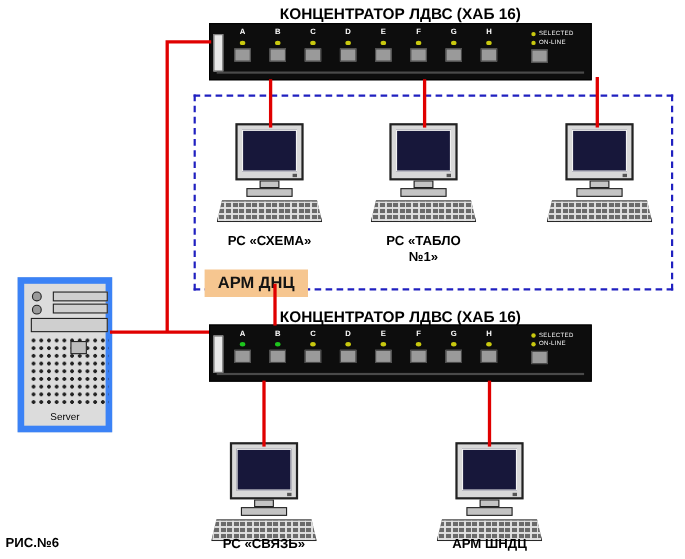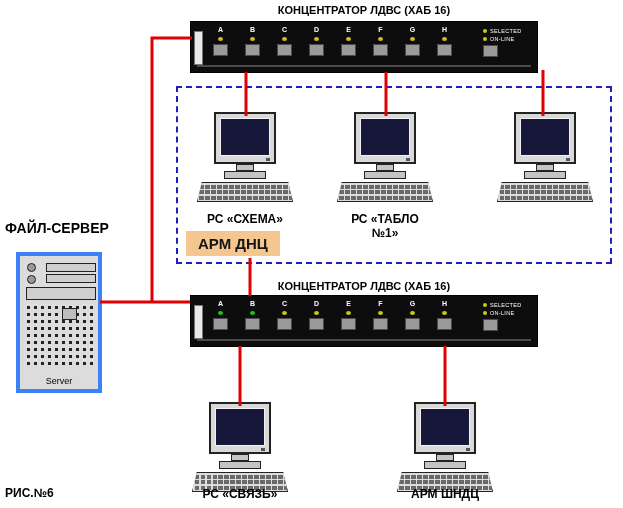--- a/index.html
+++ b/index.html
@@ -1,19 +1,19 @@
 <!DOCTYPE html>
 <html><head>
 <meta charset="utf-8">
 <style>
   html,body { margin:0; padding:0; background:#ffffff; font-family:"Liberation Sans", sans-serif; }
   #stage { position:relative; width:623px; height:508px; background:#ffffff; overflow:hidden; }
 
   
-  .hub-title { position:absolute; width:348px; text-align:center; font-weight:bold; font-size:11px; color:#000; }
+  .hub-title { position:absolute; width:348px; text-align:center; font-weight:bold; font-size:14px; color:#000; }
   .hub { position:absolute; width:348px; height:52px; background:#0d0d0d; border:1px solid #000; box-sizing:border-box; }
   .hub-strip { position:absolute; left:3px; top:9px; width:7px; height:32px; background:#e9e9e9; border:1px solid #777; }
   .ports { position:absolute; left:22px; top:4px; display:flex; gap:17px; }
   .port { width:15px; display:flex; flex-direction:column; align-items:center; }
   .port-letter { color:#ffffff; font-size:7px; line-height:8px; font-weight:bold; }
   .led { width:5px; height:4px; border-radius:50%; background:#c9c90f; margin:3px 0; }
   .led.green { background:#1dc51d; }
   .connector { width:15px; height:12px; background:#9a9a9a; border:1px solid #4a4a4a; box-sizing:border-box; }
   .hub-ind { position:absolute; left:292px; top:6px; width:54px; }
   .ind-row { display:flex; align-items:center; gap:3px; margin-bottom:2px; }
@@ -31,33 +31,33 @@
   .base { width:40px; height:6px; background:#c4c4c4; border:1px solid #222; margin:0 auto; }
   .keyboard { width:94px; height:18px; margin:3px auto 0; background:#6a6a6a; border:1px solid #222;
     background-image:
       repeating-linear-gradient(90deg, rgba(225,225,225,0.95) 0 1.5px, transparent 1.5px 6px),
       repeating-linear-gradient(0deg, rgba(225,225,225,0.95) 0 1.5px, transparent 1.5px 5.5px);
     clip-path: polygon(5% 0, 95% 0, 100% 100%, 0 100%); }
   .pc-label { position:absolute; text-align:center; font-weight:bold; font-size:12px; color:#000; line-height:14px; }
 
   
   .fs-title { position:absolute; left:5px; top:220px; font-weight:bold; font-size:14px; color:#000; }
-  .server { position:absolute; left:16px; top:252px; width:86px; height:141px; background:#dcdcdc; border:4px solid #3b82f6; box-sizing:border-box; }
+  .server { position:absolute; left:16px; top:252px; width:86px; height:141px; background:#dcdcdc; border:6px solid #3b82f6; box-sizing:border-box; }
   .srv-btn { position:absolute; width:7px; height:7px; border-radius:50%; background:#9a9a9a; border:1px solid #222; left:7px; }
   .srv-slot { position:absolute; left:26px; width:48px; height:7px; background:#cfcfcf; border:1px solid #222; }
   .srv-bay { position:absolute; left:6px; top:31px; width:68px; height:11px; background:#cfcfcf; border:1px solid #222; }
   .srv-vent { position:absolute; left:5px; top:48px; width:72px; height:64px;
     background-image: radial-gradient(#222 1.6px, transparent 1.9px);
     background-size:7px 7px; }
   .srv-lock { position:absolute; left:42px; top:52px; width:13px; height:10px; background:#bdbdbd; border:1px solid #222; }
   .srv-label { position:absolute; left:0; right:0; bottom:3px; text-align:center; font-size:9px; color:#000; }
 
   
   .lan-frame { position:absolute; left:176px; top:86px; width:436px; height:178px; border:2px dashed #2020c0; box-sizing:border-box; }
-  .arm-dnc { position:absolute; left:186px; top:231px; background:#f6c690; color:#141414; font-weight:bold; font-size:15px; padding:4px 12px; }
+  .arm-dnc { position:absolute; left:186px; top:245px; background:#f6c690; color:#141414; font-weight:bold; font-size:15px; padding:4px 12px; }
   .fig-label { position:absolute; left:5px; top:486px; font-weight:bold; font-size:12px; color:#000; }
   #wires { position:absolute; left:0; top:0; pointer-events:none; }
 </style>
 </head>
 <body>
 
 <div id="stage">
 
   <div class="hub-title" style="left:190px; top:4px;">КОНЦЕНТРАТОР ЛДВС (ХАБ 16)</div>
   <div class="hub" style="left:190px; top:21px;">
@@ -145,21 +145,20 @@
         <div class="monitor-dot"></div>
       </div>
     <div class="neck"></div>
     <div class="base"></div>
     <div class="keyboard"></div>
   </div>
 
   <div class="pc-label" style="left:190px; top:212px; width:110px;">РС «СХЕМА»</div>
   <div class="pc-label" style="left:345px; top:212px; width:80px;">РС «ТАБЛО №1»</div>
 
-  <div class="fs-title">ФАЙЛ-СЕРВЕР</div>
   <div class="server">
     <div class="srv-btn" style="top:7px;"></div>
     <div class="srv-btn" style="top:19px;"></div>
     <div class="srv-slot" style="top:7px;"></div>
     <div class="srv-slot" style="top:18px;"></div>
     <div class="srv-bay"></div>
     <div class="srv-vent"></div>
     <div class="srv-lock"></div>
     <div class="srv-label">Server</div>
   </div>

